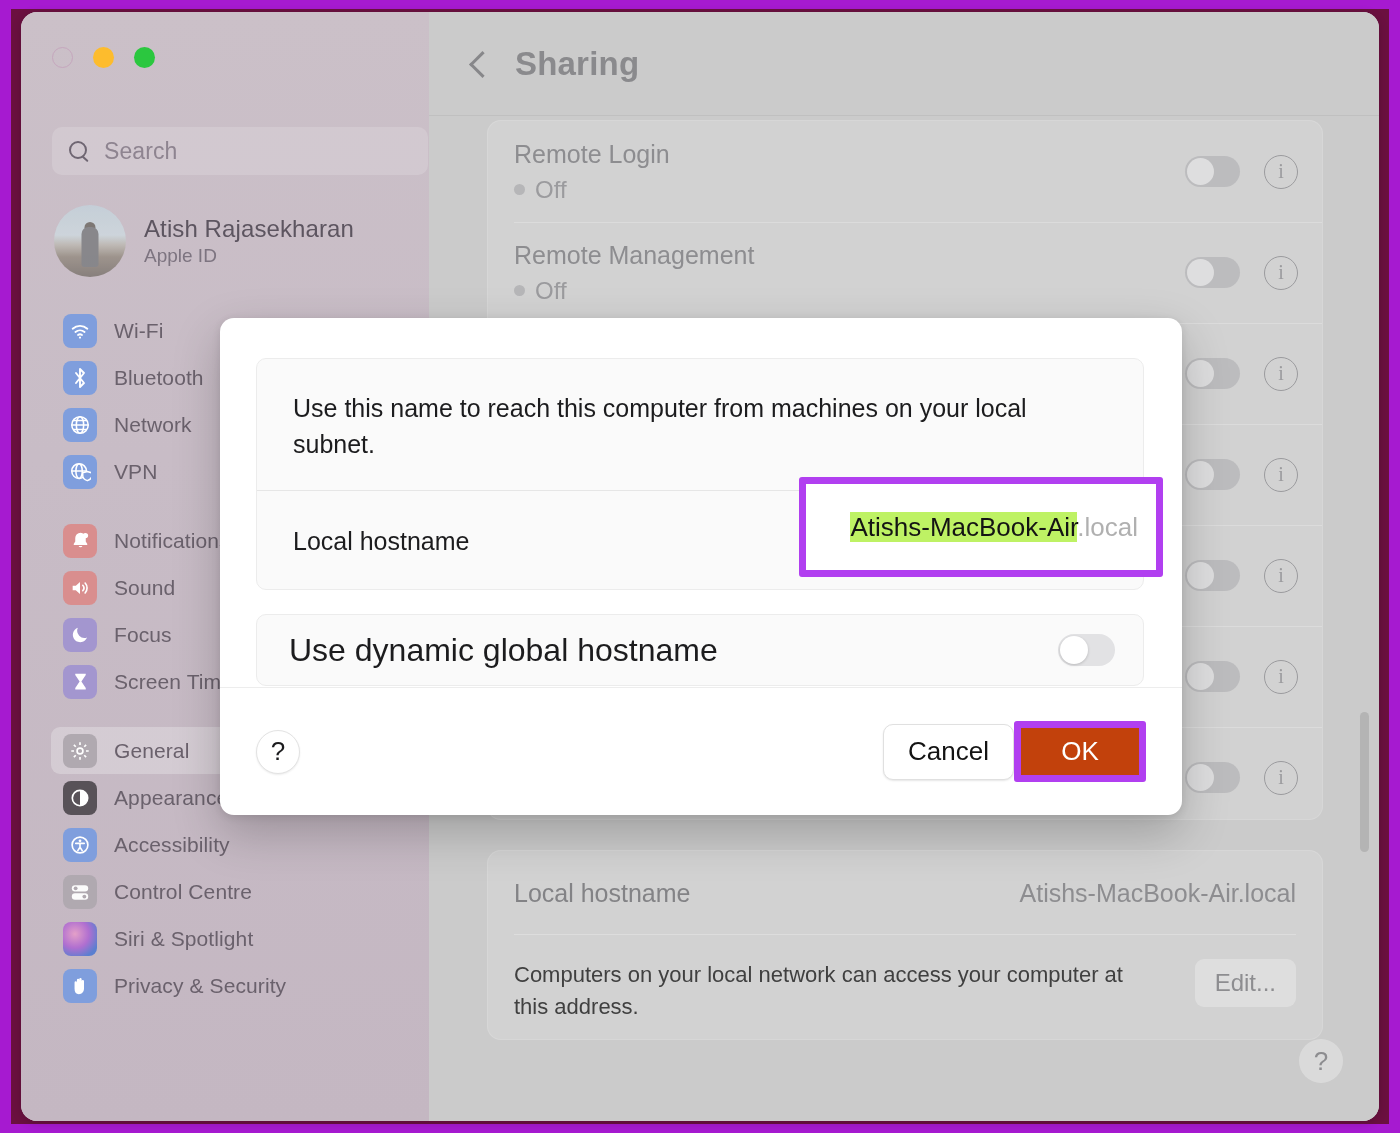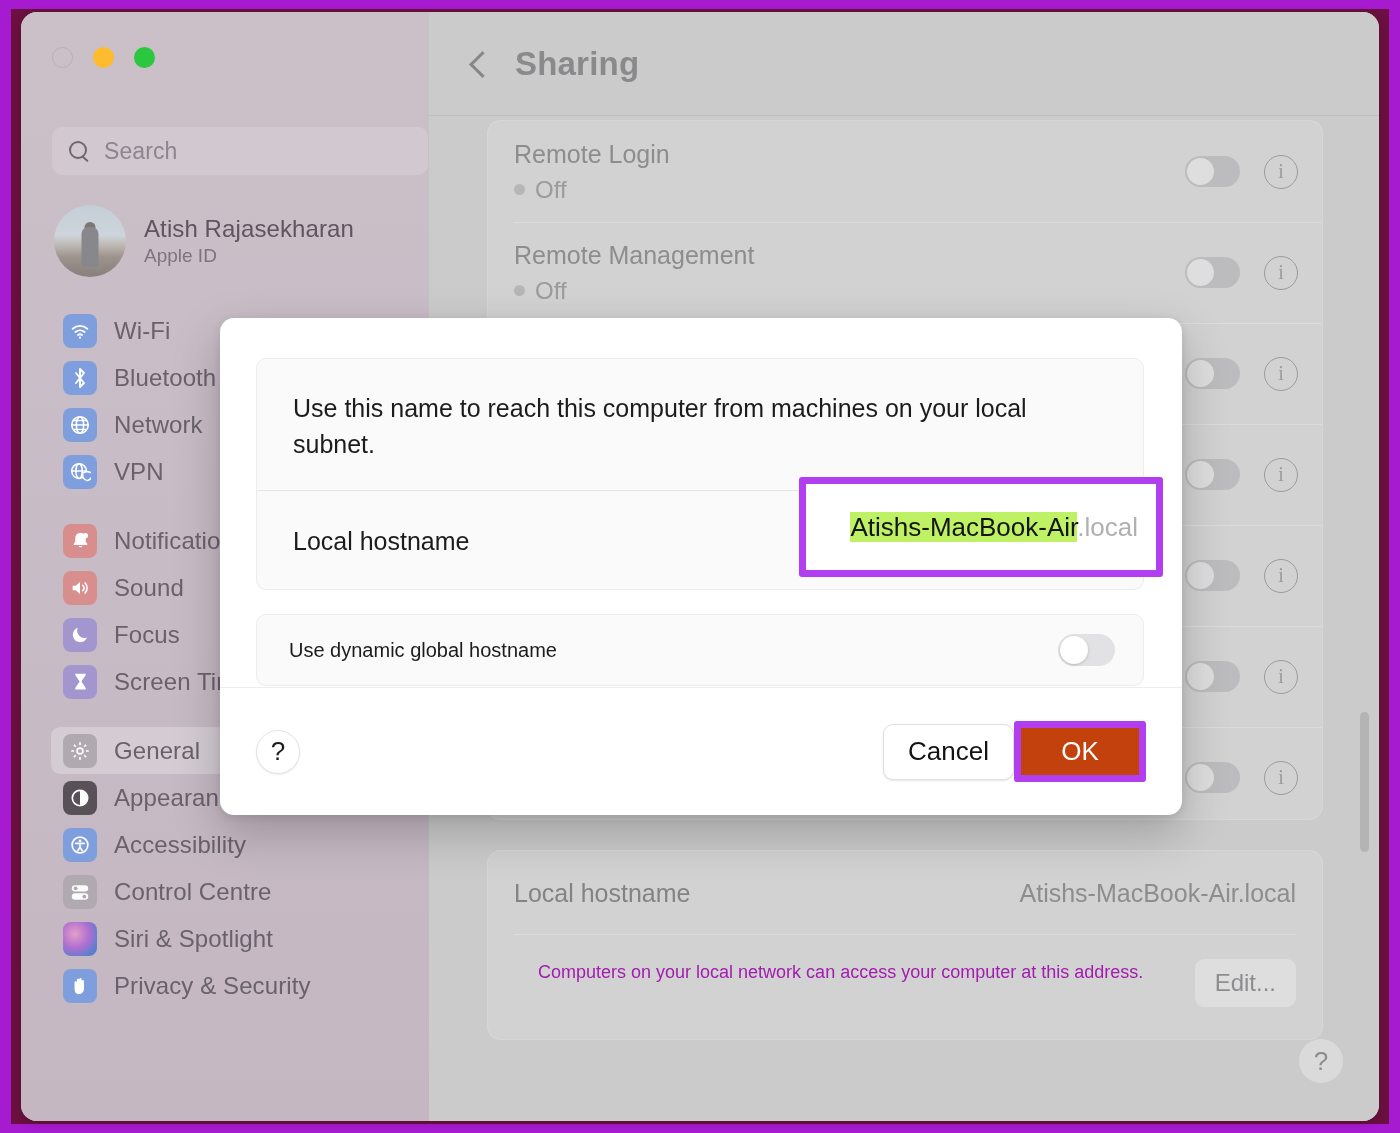--- a/index.html
+++ b/index.html
@@ -117,21 +117,21 @@
   }
   .nav-item.selected { background: rgba(255,255,255,0.26); }
   .nav-ico {
     width: 34px; height: 34px; border-radius: 8px;
     flex: 0 0 auto; position: relative;
     display: flex; align-items: center; justify-content: center;
     color: #fff; font-size: 19px; line-height: 1;
     overflow: hidden;
   }
   .nav-label {
-    font-size: 24px; color: #6a616c; letter-spacing: .1px;
+    font-size: 21px; color: #6a616c; letter-spacing: .1px;
     white-space: nowrap;
   }
   .ico-blue   { background: #7f9edd; }
   .ico-red    { background: #d98e8e; }
   .ico-purple { background: #a396cf; }
   .ico-gray   { background: #b0a9b0; }
   .ico-dark   { background: #585258; }
   .ico-siri   { background: radial-gradient(circle at 35% 35%, #e4a0c8 0%, #b06fd0 45%, #5a7fd0 80%); }
 
   
@@ -211,21 +211,21 @@
     content: ""; position: absolute; left: 26px; right: 26px; bottom: 0;
     height: 1px; background: rgba(255,255,255,0.25);
   }
   #host-label { font-size: 25px; color: #838386; }
   #host-value { font-size: 25px; color: #8d8d90; }
 
   #host-desc-row {
     display: flex; align-items: flex-start; justify-content: space-between;
     padding: 24px 26px 0 26px; gap: 20px;
   }
-  #host-desc { font-size: 18px; color: #a21caf; line-height: 1.45; max-width: 620px; margin-left: 24px; }
+  #host-desc { font-size: 22px; color: #404040; line-height: 1.45; max-width: 620px; }
   #edit-button {
     background: rgba(255,255,255,0.28); border: none;
     border-radius: 9px; padding: 10px 20px;
     font-size: 24px; color: #8d8d90;
     font-family: "Liberation Sans", sans-serif;
   }
 
   #main-help {
     position: absolute; right: 36px; bottom: 38px;
     width: 44px; height: 44px; border-radius: 50%;
@@ -280,21 +280,21 @@
   #hostname-selected {
     background: #bef264; color: #141414;
   }
   #hostname-suffix { color: #b0b0b0; }
 
   #dyn-box {
     margin-top: 24px; height: 72px;
     display: flex; align-items: center; justify-content: space-between;
     padding: 0 28px 0 32px;
   }
-  #dyn-label { font-size: 20px; color: #1c1c1e; }
+  #dyn-label { font-size: 32px; color: #1c1c1e; }
   #dyn-toggle {
     width: 57px; height: 32px; border-radius: 17px;
     background: #e2e2e4; position: relative;
   }
   #dyn-toggle .knob {
     position: absolute; left: 2px; top: 2px;
     width: 28px; height: 28px; border-radius: 50%;
     background: #fff; box-shadow: 0 1px 3px rgba(0,0,0,0.18);
   }
 

